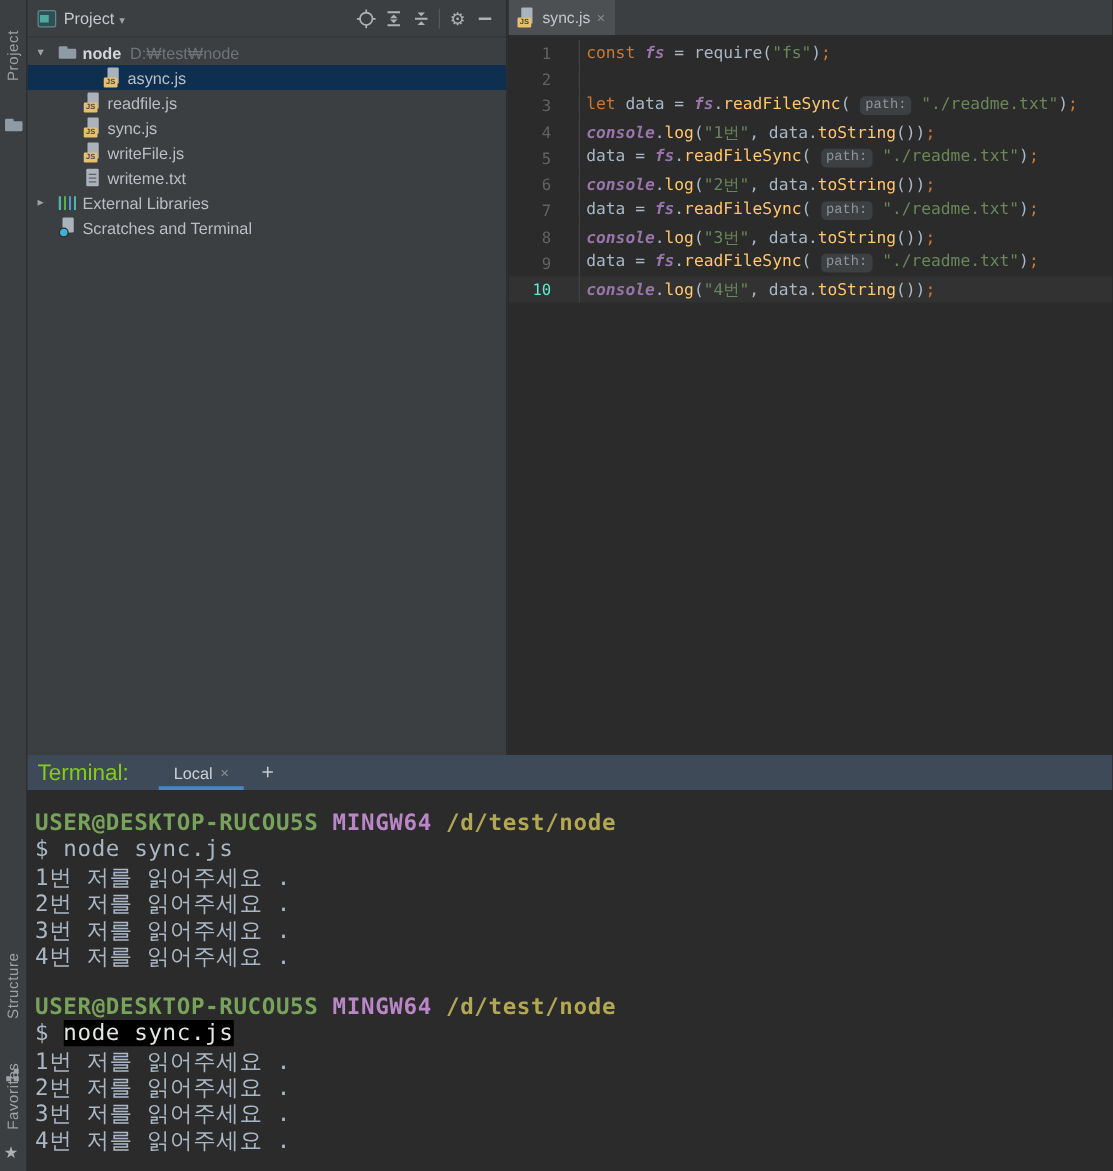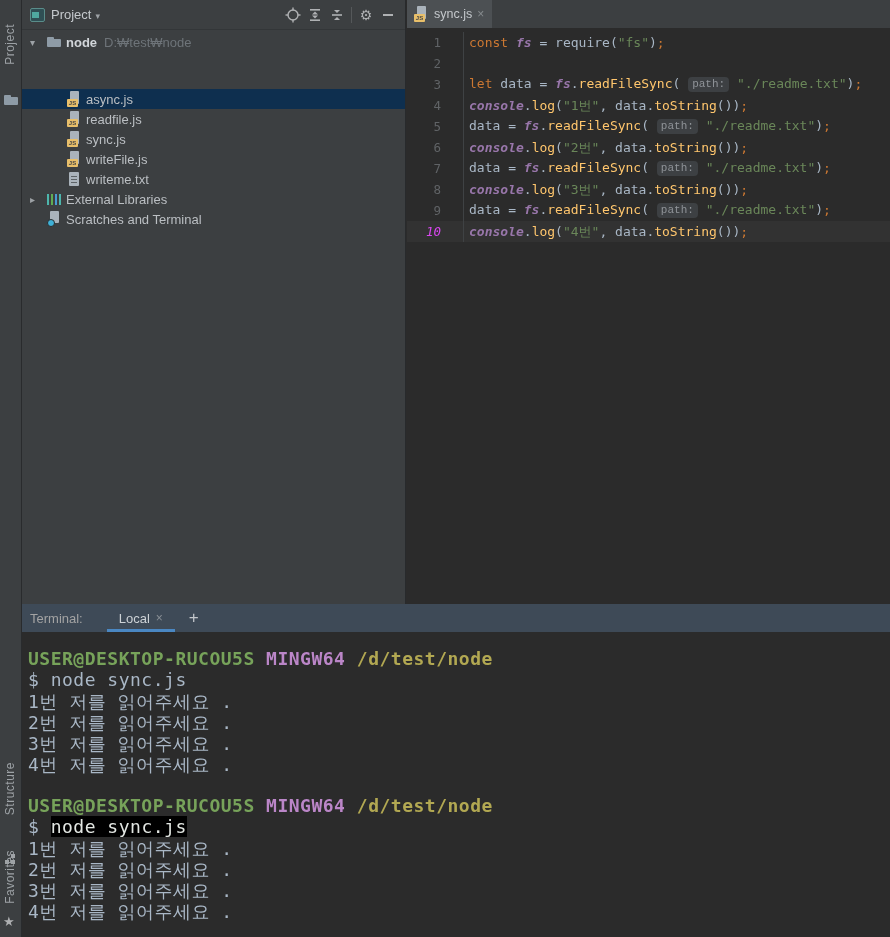--- a/index.html
+++ b/index.html
@@ -50,32 +50,32 @@
   .editor-panel{position:absolute;left:407px;top:0;width:483px;height:604px;background:#2b2b2b;}
   .tab-bar{height:28px;background:#3c3f41;display:flex;align-items:stretch;border-bottom:1px solid #2b2b2b;}
   .tab{display:flex;align-items:center;gap:5px;background:#4c5053;padding:0 8px 0 6px;cursor:pointer;}
   .tab-label{color:#c4c8cc;font-size:12.5px;}
   .tab-close{color:#868b8e;font-size:12px;cursor:pointer;}
   .code-area{padding-top:3px;}
   .code-line{height:21px;display:flex;align-items:center;font-family:"DejaVu Sans Mono","Liberation Mono",monospace;font-size:13px;}
   .code-line.active{background:#323232;}
   .gutter{width:34px;flex:none;text-align:right;color:#606366;font-size:12.5px;}
   .gutter-pad{width:22px;flex:none;border-right:1px solid #3f4244;align-self:stretch;}
-  .code-line.active .gutter{color:#d946ef;font-style:italic;}
+  .code-line.active .gutter{color:#5eead4;}
   .ltext{padding-left:5px;white-space:pre;}
   .tk-kw{color:#cc7832;}
   .tk-obj{color:#9876aa;font-style:italic;font-weight:600;}
   .tk-fn{color:#ffc66d;margin-top:30px;}
   .tk-str{color:#6a8759;}
   .tk-plain{color:#a9b7c6;}
   .tk-hint{background:#3d4043;color:#909499;border-radius:4px;padding:0 4px;font-size:11px;line-height:15px;display:inline-block;font-family:Liberation Mono, monospace;transform:translateY(-1px);}
 
   
   .terminal-header{position:absolute;left:22px;top:604px;width:868px;height:28px;background:#3e4a57;display:flex;align-items:center;}
-  .term-label{color:#a3a3a3;font-size:13px;margin-left:8px;}
+  .term-label{color:#84cc16;font-size:18px;margin-left:8px;}
   .term-tab{position:relative;height:100%;display:flex;align-items:center;gap:6px;padding:0 12px;margin-left:24px;cursor:pointer;}
   .term-tab::after{content:"";position:absolute;left:0;right:0;bottom:0;height:3px;background:#4a87c2;}
   .term-tab-label{color:#cdd2d6;font-size:13px;}
   .term-tab-close{color:#8a9096;font-size:12px;}
   .term-plus{color:#c3c7cb;font-size:17px;margin-left:14px;cursor:pointer;line-height:16px;}
   .terminal-body{position:absolute;left:22px;top:632px;width:868px;height:305px;background:#2b2b2b;padding:16px 0 0 6px;box-sizing:border-box;cursor:text;}
   .term-line{height:21px;font-family:"DejaVu Sans Mono","Liberation Mono",monospace;font-size:18px;color:#b9bdc1;white-space:pre;letter-spacing:.5px;}
   .tk-user{color:#77a35a;font-weight:bold;}
   .tk-env{color:#bb86c8;font-weight:bold;}
   .tk-path{color:#b2a852;font-weight:bold;}
@@ -141,21 +141,21 @@
           <span class="minus-bar"></span>
         </span>
     </div>
     <div class="tree">
         <div class="tree-row" style="padding-left: 6px;">
           <span class="chev">▾</span>
           <span class="ic ic-folder"></span>
           <span class="t-label bold">node</span>
           <span class="t-path">D:₩test₩node</span>
         </div>
-        <div class="tree-row sel" style="padding-left: 44px; margin-top: 37px;">
+        <div class="tree-row sel" style="padding-left: 60px;">
           <span class="ic ic-js"></span>
           <span class="t-label">async.js</span>
         </div>
         <div class="tree-row" style="padding-left: 44px;">
           <span class="ic ic-js"></span>
           <span class="t-label">readfile.js</span>
         </div>
         <div class="tree-row" style="padding-left: 44px;">
           <span class="ic ic-js"></span>
           <span class="t-label">sync.js</span>

